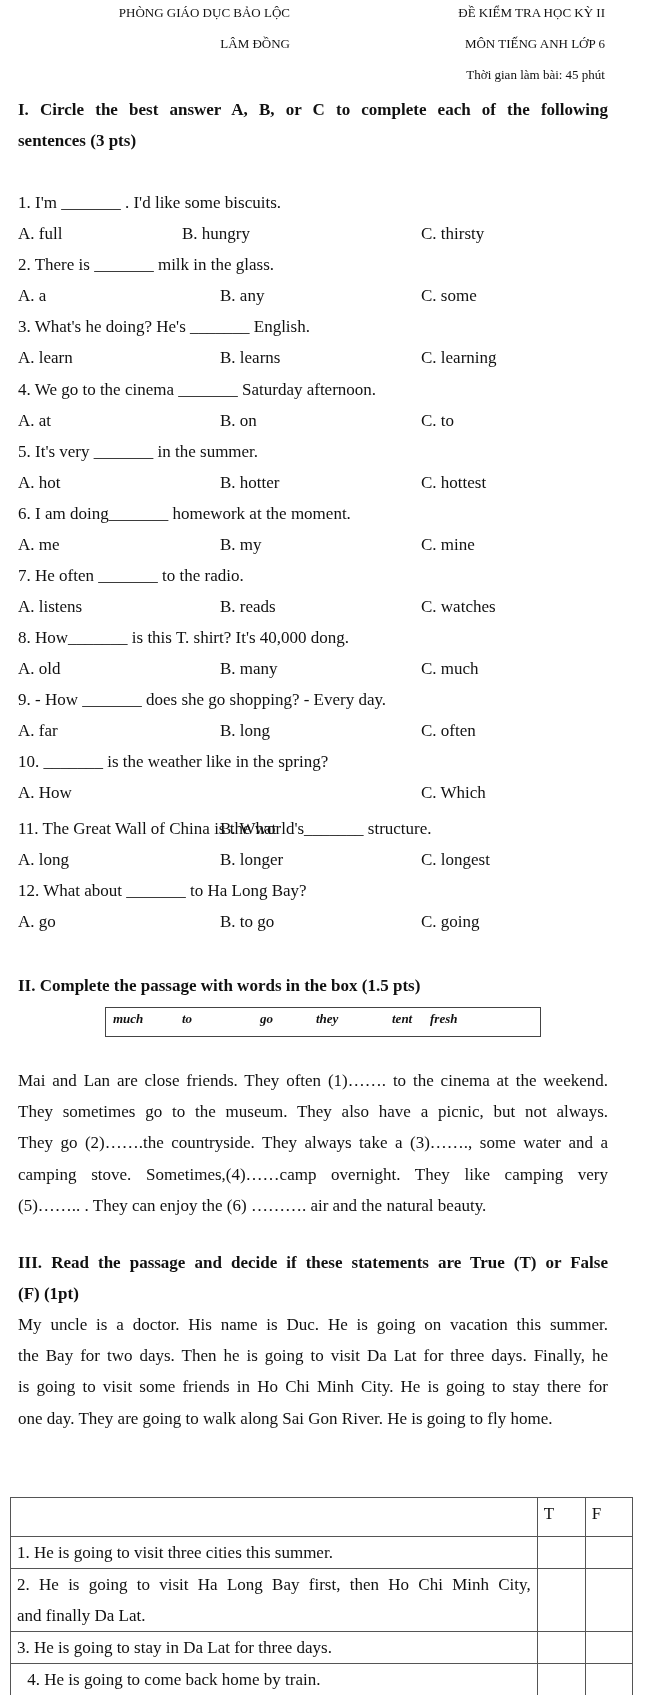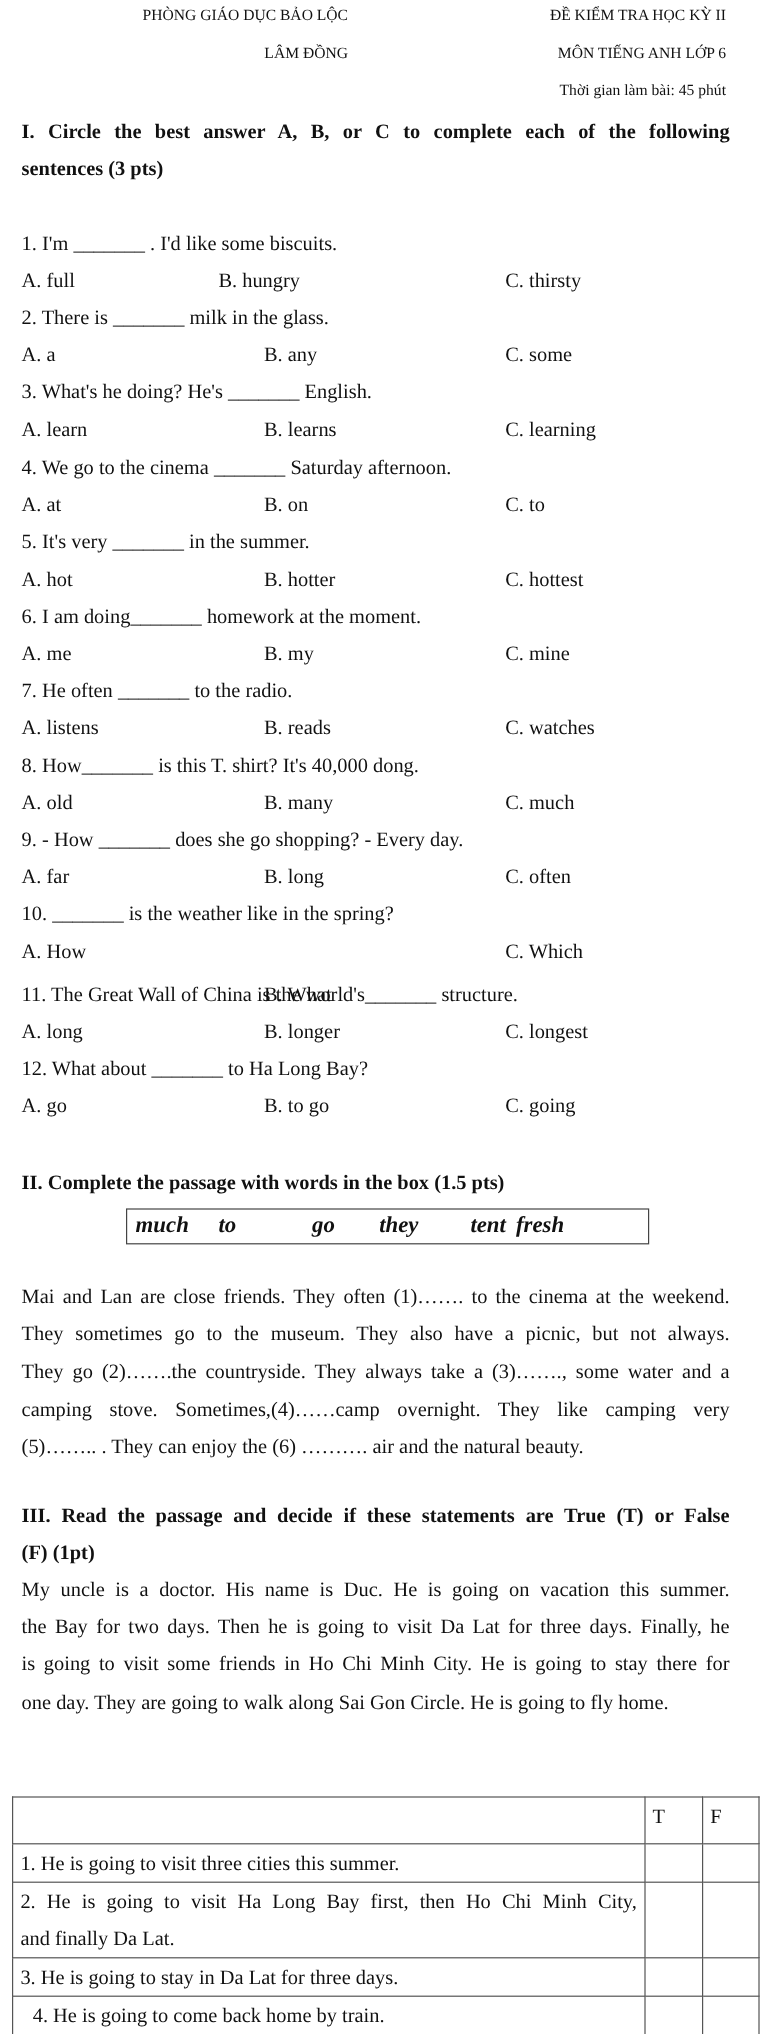--- a/index.html
+++ b/index.html
@@ -11,21 +11,21 @@
   .abs { position: absolute; white-space: nowrap; }
   .hdr { font-size: 13px; text-align: right; }
   .section-title { font-weight: bold; font-size: 17px; }
   .justify { text-align: justify; text-align-last: justify; }
   .q { position: absolute; left: 18px; }
   .opt { position: absolute; }
   .wordbox {
     position: absolute; left: 105px; top: 1007px; width: 436px; height: 30px;
     border: 1px solid #444; box-sizing: border-box;
   }
-  .wordbox span { position: absolute; top: 3px; font-style: italic; font-weight: bold; font-size: 19px; }
+  .wordbox span { position: absolute; top: 3px; font-style: italic; font-weight: bold; font-size: 13px; }
   .para { position: absolute; left: 18px; width: 590px; line-height: 31.2px; white-space: normal; }
   .para .ln { display: block; text-align: justify; text-align-last: justify; height: 31.2px; }
   .para .ln.last { text-align-last: left; }
   table.tf {
     position: absolute; left: 10px; top: 1497px; width: 623px;
     border-collapse: collapse; font-size: 17px;
   }
   table.tf td { border: 1px solid #555; padding: 0 6px; vertical-align: top; line-height: 31px; }
   table.tf td.stmt { width: 515px; }
   table.tf td.tcol { width: 36px; }
@@ -123,21 +123,21 @@
   <span class="ln last">(5)…….. . They can enjoy the (6) ………. air and the natural beauty.</span>
 </div>
 
 <div class="abs section-title justify" style="left:18px; top:1253px; width:590px;">III. Read the passage and decide if these statements are True (T) or False</div>
 <div class="abs section-title" style="left:18px; top:1284px;">(F) (1pt)</div>
 
 <div class="para" style="top:1309px;">
   <span class="ln">My uncle is a doctor. His name is Duc. He is going on vacation this summer.</span>
   <span class="ln">the Bay for two days. Then he is going to visit Da Lat for three days. Finally, he</span>
   <span class="ln">is going to visit some friends in Ho Chi Minh City. He is going to stay there for</span>
-  <span class="ln last">one day. They are going to walk along Sai Gon Circle. He is going to fly home.</span>
+  <span class="ln last">one day. They are going to walk along Sai Gon River. He is going to fly home.</span>
 </div>
 
 <table class="tf">
   <tbody>
       <tr>
     <td class="stmt" style="height:38px;"></td>
     <td class="tcol">T</td>
     <td class="fcol">F</td>
   </tr>
   <tr>

